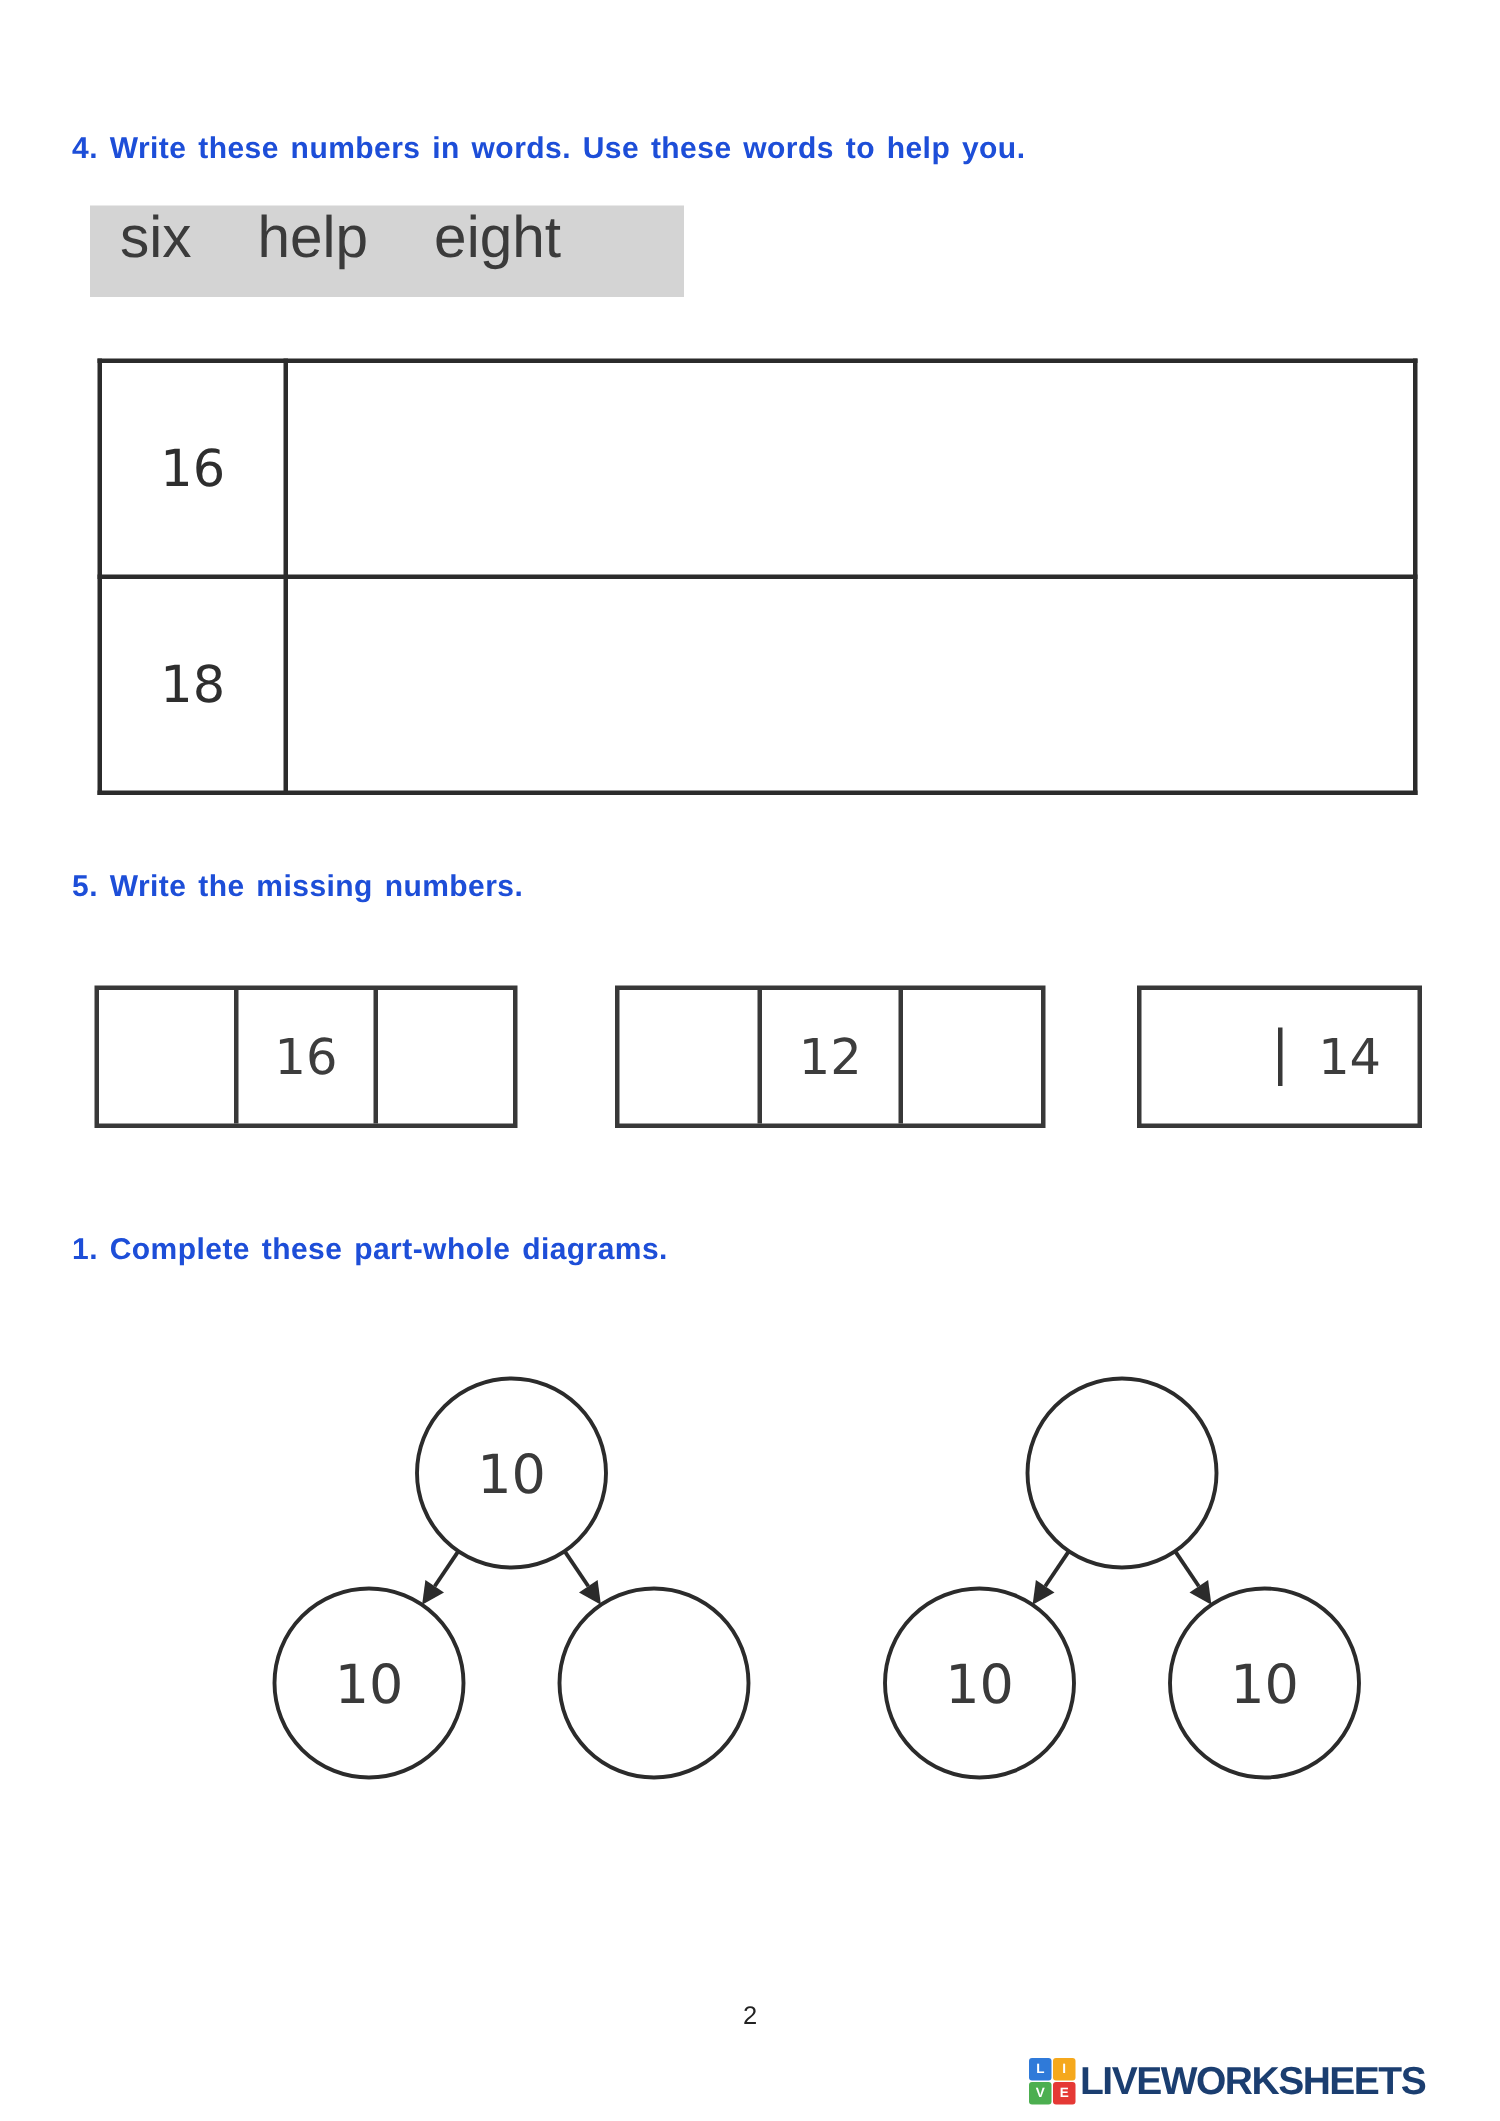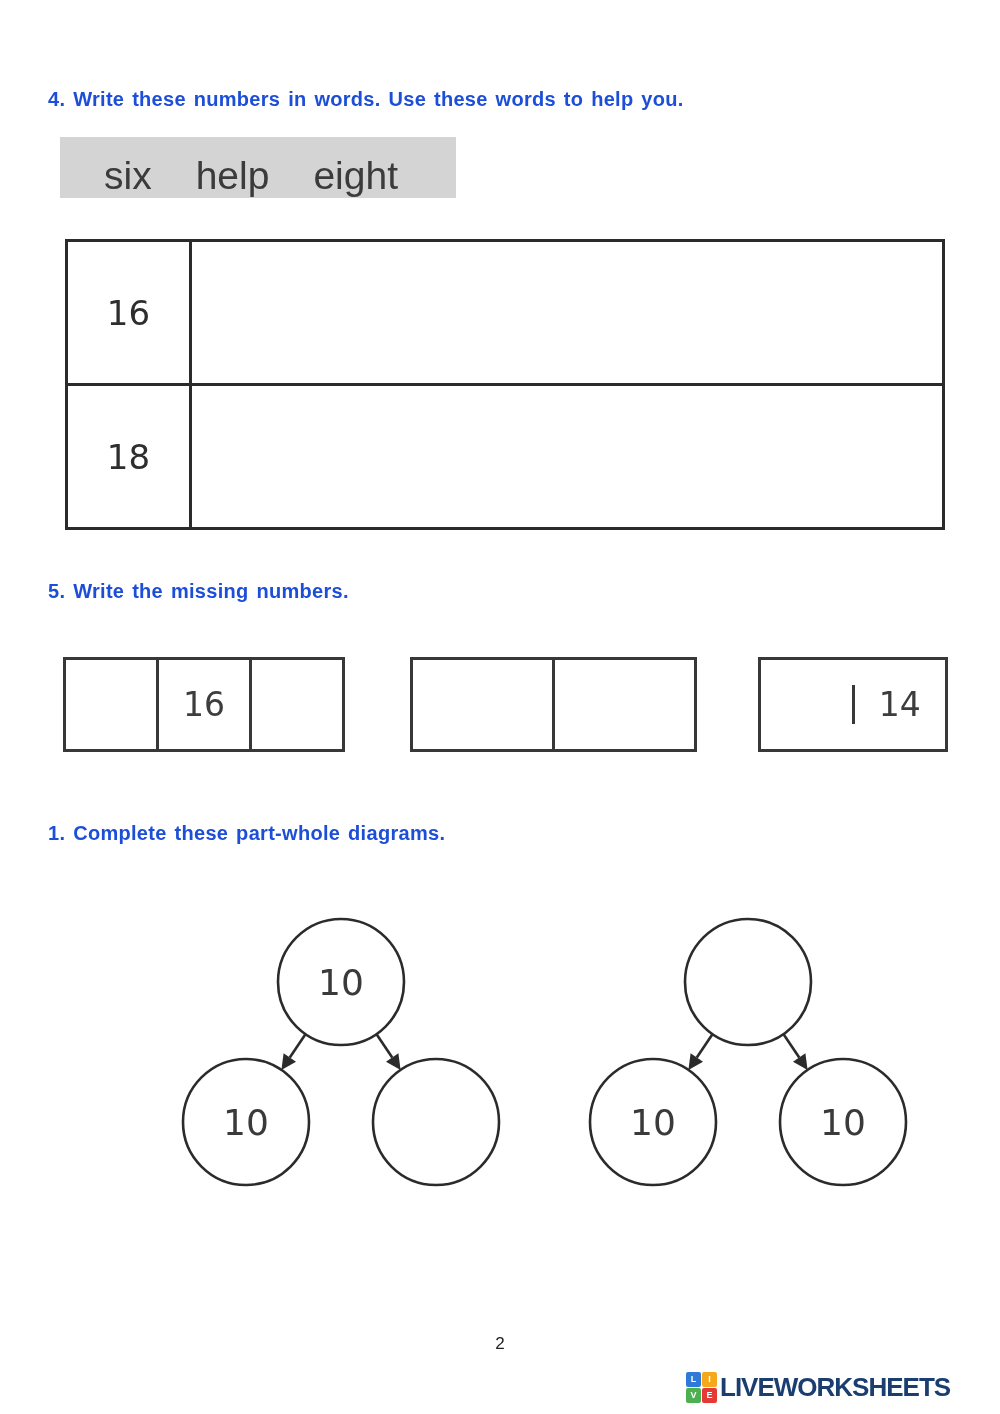--- a/index.html
+++ b/index.html
@@ -26,22 +26,22 @@
   .q6-heading { top: 822px; }
 
   .word-bank {
     position: absolute;
     left: 60px;
     top: 137px;
     width: 396px;
     height: 61px;
     background: #d4d4d4;
     display: flex;
-    align-items: flex-end;
-    padding-left: 44px;
+    align-items: flex-start;
+    padding-left: 20px;
     gap: 44px;
     font-size: 39px;
     color: #3b3b3b;
   }
 
   .q4-table {
     position: absolute;
     left: 65px;
     top: 239px;
     width: 880px;
@@ -181,20 +181,21 @@
   <div class="q-heading q5-heading">5. Write the missing numbers.</div>
 
   <div class="strip strip1">
     <div class="cell"></div>
     <div class="cell">16</div>
     <div class="cell"></div>
   </div>
 
   <div class="strip strip2">
     <div class="cell"></div>
+    <div class="cell">12</div>
     <div class="cell"></div>
   </div>
 
   <div class="strip strip3">
     <div class="cell"></div>
     <div class="cell">14</div>
   </div>
 
   <div class="q-heading q6-heading">1. Complete these part-whole diagrams.</div>
 

